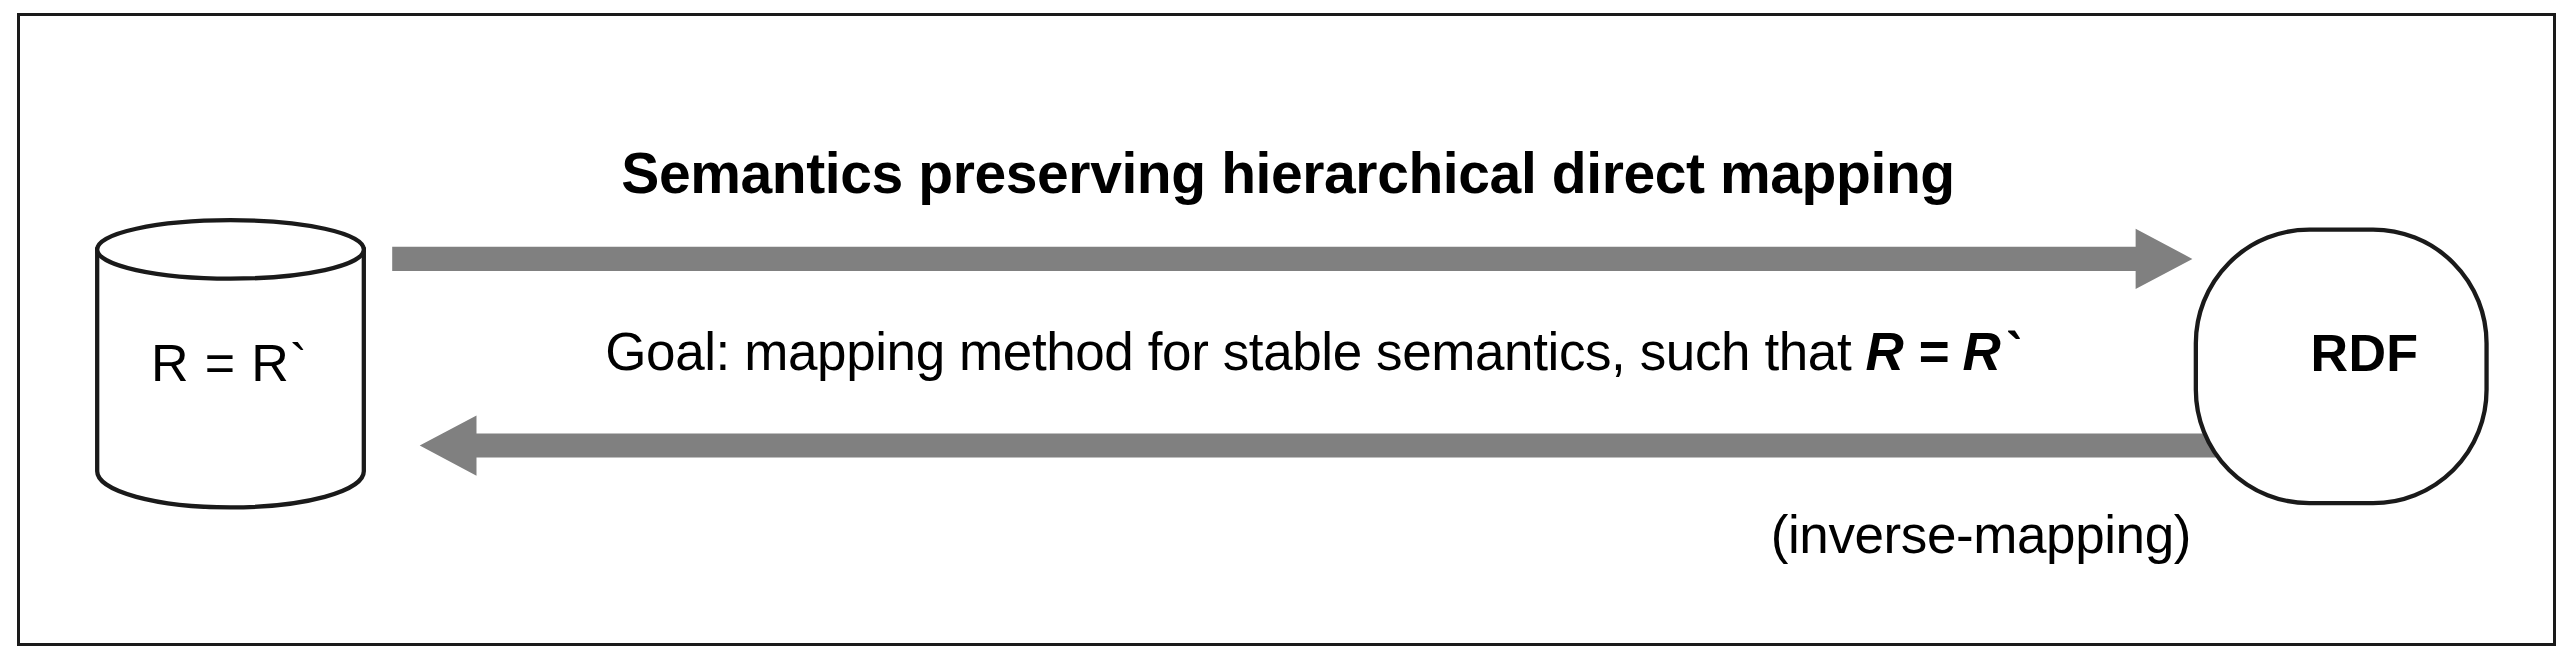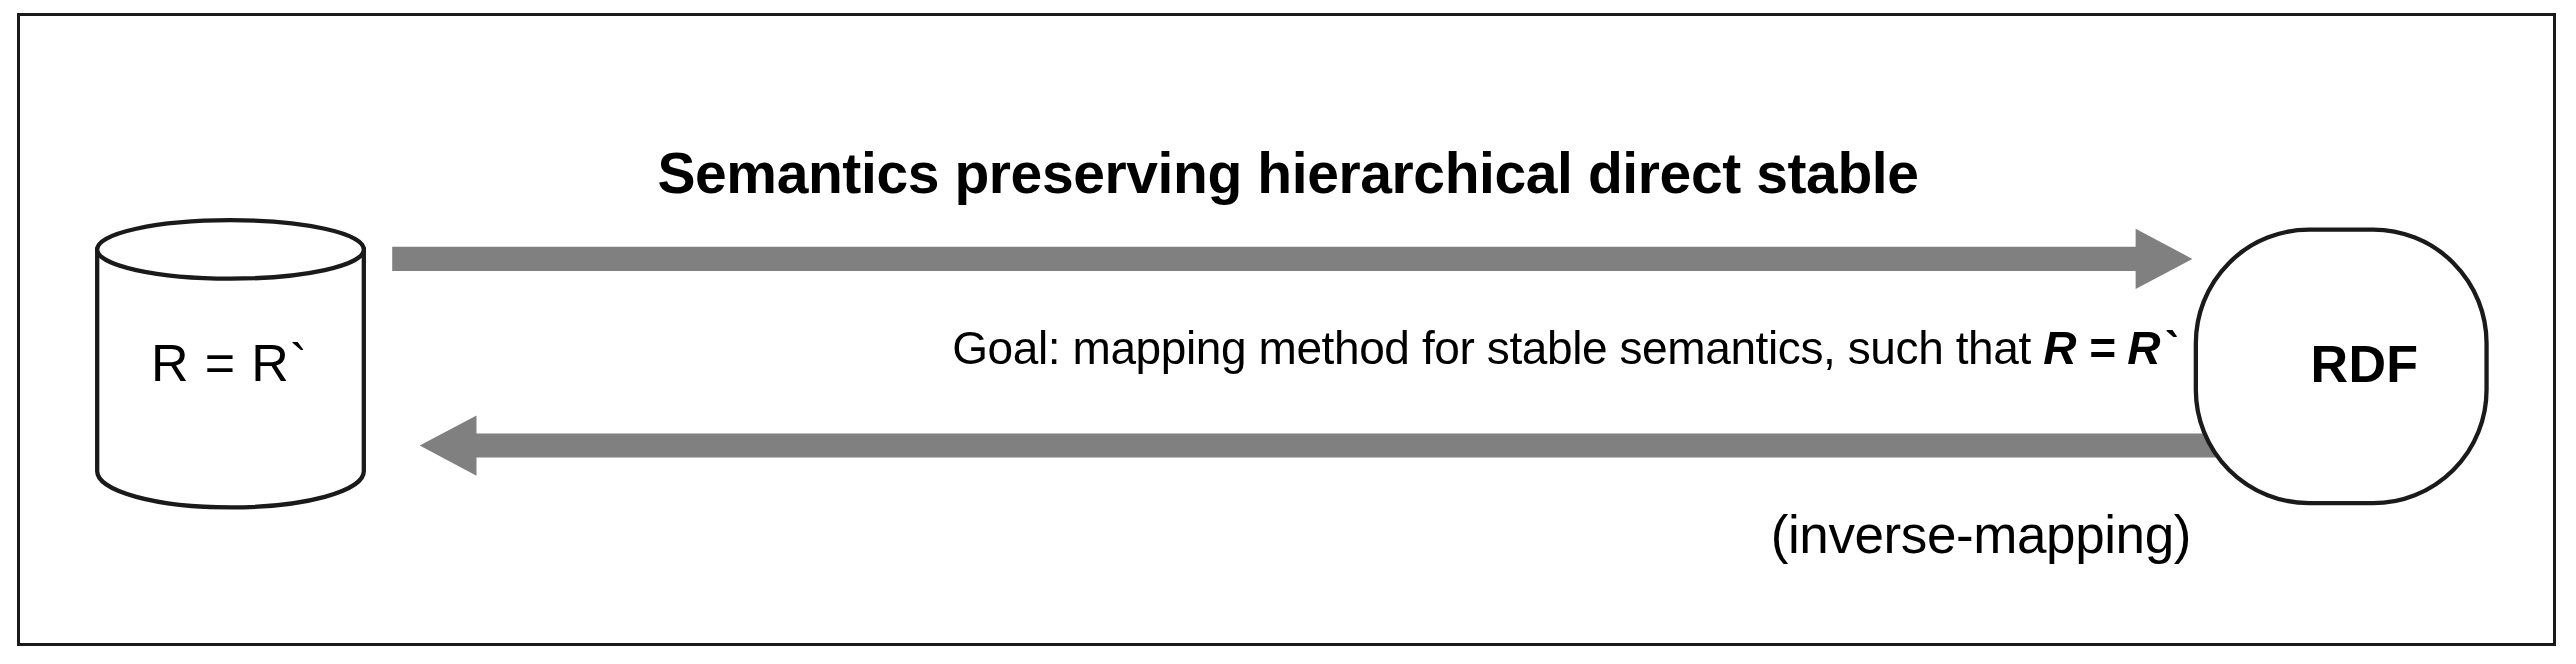--- a/index.html
+++ b/index.html
@@ -55,25 +55,25 @@
     left: 0;
     top: 145px;
     width: 2576px;
     text-align: center;
     font-size: 57px;
     font-weight: bold;
     letter-spacing: -0.4px;
   }
 
   #goal-text {
-    left: 376px;
+    left: 412px;
     top: 325px;
     width: 1799px;
-    text-align: right;
-    font-size: 46px;
+    text-align: center;
+    font-size: 53px;
     font-weight: normal;
     letter-spacing: -0.4px;
   }
   #goal-text .emph {
     font-weight: bold;
     font-style: italic;
   }
 
   #inverse-text {
     left: 392px;
@@ -91,21 +91,21 @@
     top: 337px;
     width: 269px;
     text-align: center;
     font-size: 52px;
     font-weight: normal;
     letter-spacing: 0.9px;
   }
 
   #rdf-label {
     left: 2195px;
-    top: 338px;
+    top: 327px;
     width: 339px;
     text-align: center;
     font-size: 52px;
     font-weight: bold;
     letter-spacing: 0.4px;
   }
 </style>
 </head>
 <body>
 
@@ -129,21 +129,21 @@
     <g>
       <polygon points="2580,504 553,504 553,483 487,518 553,553 553,532 2580,532" fill="#808080"></polygon>
     </g>
 
     <g>
       <rect x="2552" y="267" width="338" height="318" rx="132" ry="132" fill="#ffffff" stroke="#1a1a1a" stroke-width="5"></rect>
     </g>
 
   </svg>
 
-  <div class="text-layer" id="title-text">Semantics preserving hierarchical direct stable</div>
+  <div class="text-layer" id="title-text">Semantics preserving hierarchical direct mapping</div>
 
   <div class="text-layer" id="goal-text"><span>Goal: mapping method for stable semantics, such that </span><span class="emph">R = R`</span></div>
 
   <div class="text-layer" id="inverse-text">(inverse-mapping)</div>
 
   <div class="text-layer" id="cylinder-label">R = R`</div>
 
   <div class="text-layer" id="rdf-label">RDF</div>
 
 </div>

